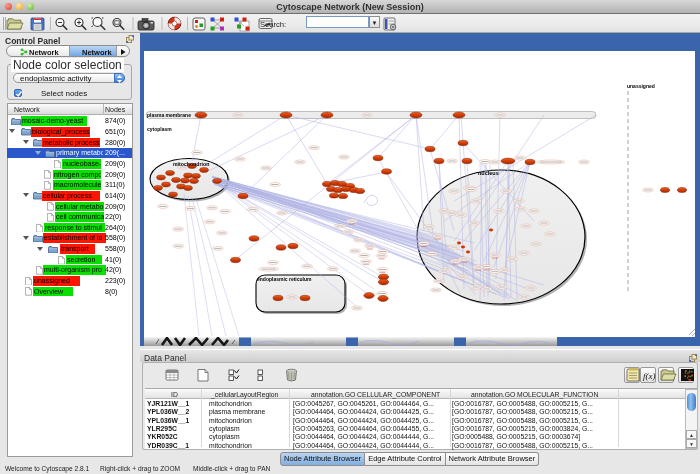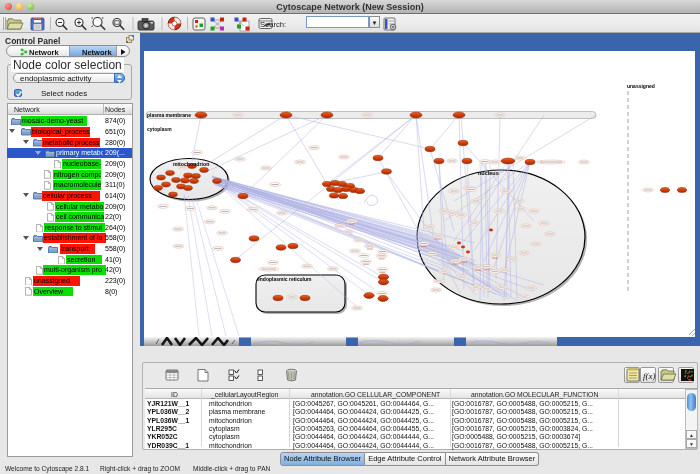--- a/index.html
+++ b/index.html
@@ -746,20 +746,29 @@
         <rect x="95" y="0.5" width="12" height="8.5" fill="#3a65ad"></rect>
         <rect x="202" y="0.5" width="12" height="8.5" fill="#3a65ad"></rect>
         <rect x="310" y="0.5" width="12" height="8.5" fill="#3a65ad"></rect>
         <path d="M110 7 Q125 2 140 6 T170 5 M215 6 Q230 1 245 6 T275 4 M325 6 Q340 2 355 6 T385 5 Q395 3 405 6" fill="none" stroke="#9aa0d8" stroke-width="0.7" opacity="0.8"></path>
         <path d="M112 4 L135 7 M220 3 L248 7 M330 3 L352 7" fill="none" stroke="#b8bce4" stroke-width="0.5"></path>
       </svg>
     </div>
 </div>
 
 <div id="dpanel" class="abs">
+  <div id="dp-titlebar" class="abs">
+      <div id="dp-title" class="abs">Data Panel</div>
+      <svg class="abs" style="left:549px;top:4px;" width="8" height="8" viewBox="0 0 8 8">
+        <rect x="0.5" y="2.5" width="5" height="5" fill="none" stroke="#9a8a50" stroke-width="1"></rect>
+        <rect x="3" y="0.5" width="4.5" height="4.5" fill="#f0ead0" stroke="#9a8a50" stroke-width="1"></rect>
+        <circle cx="7" cy="1.2" r="0.9" fill="#3858b8"></circle>
+        <circle cx="1.2" cy="7" r="0.9" fill="#3858b8"></circle>
+      </svg>
+    </div>
   <div id="dp-body" class="abs">
     <svg class="abs" style="left:0;top:0;z-index:5;" width="556px" height="24" viewBox="0 0 556 24">
         <rect x="23" y="7" width="12" height="10" rx="1" fill="#fff" stroke="#555" stroke-width="0.8"></rect>
         <rect x="23" y="7" width="12" height="3" fill="#888"></rect>
         <line x1="23" y1="12" x2="35" y2="12" stroke="#999" stroke-width="0.6"></line>
         <line x1="23" y1="14.5" x2="35" y2="14.5" stroke="#999" stroke-width="0.6"></line>
         <line x1="27" y1="10" x2="27" y2="17" stroke="#999" stroke-width="0.6"></line>
         <line x1="31" y1="10" x2="31" y2="17" stroke="#999" stroke-width="0.6"></line>
         <path d="M55 6.5 L62 6.5 L65 9.5 L65 18 L55 18 Z" fill="#fff" stroke="#555" stroke-width="0.8"></path>
         <path d="M62 6.5 L62 9.5 L65 9.5" fill="none" stroke="#555" stroke-width="0.7"></path>

